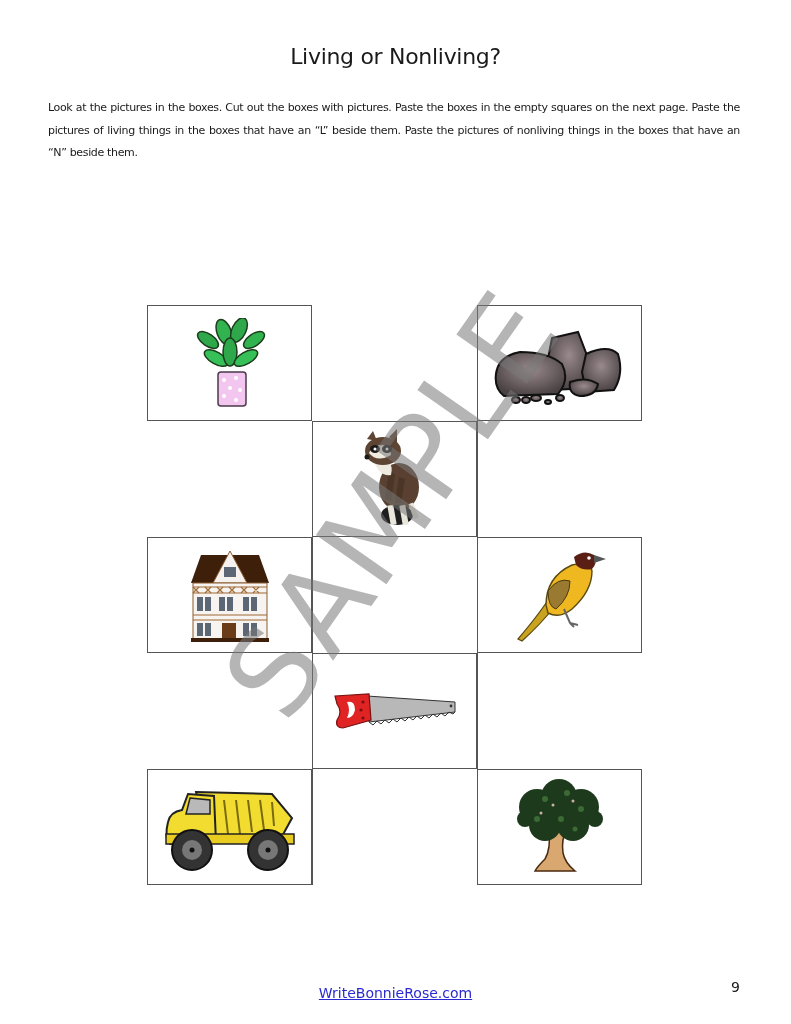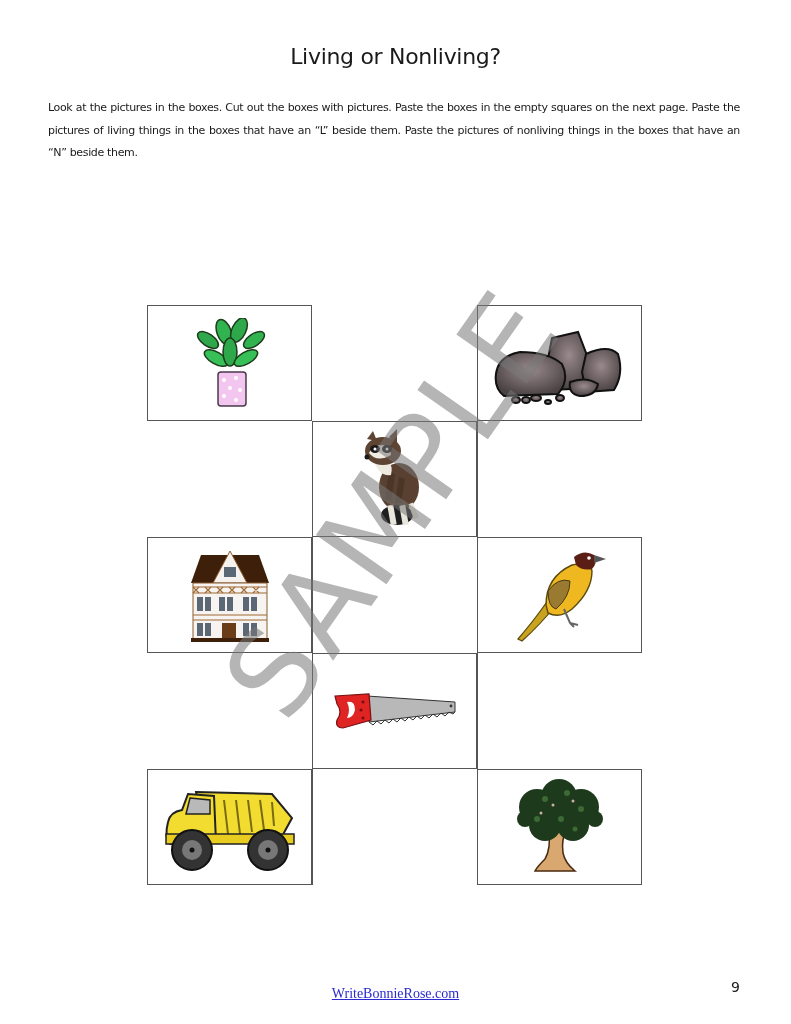--- a/index.html
+++ b/index.html
@@ -5,21 +5,21 @@
   html, body { margin: 0; padding: 0; background: #ffffff; }
   body { width: 791px; height: 1024px; position: relative; overflow: hidden; font-family: "Liberation Sans", "DejaVu Sans", sans-serif; color: #1a1a1a; }
   .title { position: absolute; top: 44px; left: 0; width: 791px; text-align: center; font-size: 22px; font-family: "DejaVu Sans", sans-serif; font-weight: normal; letter-spacing: -0.3px; }
   .instructions { position: absolute; top: 97px; left: 48px; width: 692px; font-size: 11px; line-height: 22.5px; text-align: justify; font-family: "DejaVu Sans", sans-serif; letter-spacing: -0.35px; }
   .grid { position: absolute; left: 147px; top: 305px; width: 496px; height: 581px; }
   .cell { position: absolute; width: 165px; height: 116px; box-sizing: border-box; display: flex; align-items: center; justify-content: center; }
   .cell.boxed { border: 1.5px solid #555; }
   .cell svg { display: block; }
   .watermark { position: absolute; left: 392px; top: 505px; transform: translate(-50%, -50%) rotate(-55deg); font-family: "DejaVu Sans", sans-serif; font-size: 118px; color: rgba(120,120,120,0.55); letter-spacing: 2px; white-space: nowrap; pointer-events: none; }
   .footer-link { position: absolute; top: 985px; left: 0; width: 791px; text-align: center; font-size: 14px; font-family: "DejaVu Sans", sans-serif; }
-  .footer-link a { color: #2a2ad0; text-decoration: underline; font-family: Liberation Serif, serif; }
+  .footer-link a { color: #2a2ad0; text-decoration: underline; }
   .page-num { position: absolute; top: 979px; left: 731px; font-size: 14px; font-family: "DejaVu Sans", sans-serif; }
 </style>
 </head>
 <body>
 
 <div>
   <h1 class="title" style="margin:0;">Living or Nonliving?</h1>
   <p class="instructions" style="margin:0;">Look at the pictures in the boxes. Cut out the boxes with pictures. Paste the boxes in the empty squares on the next page. Paste the pictures of living things in the boxes that have an “L” beside them. Paste the pictures of nonliving things in the boxes that have an “N” beside them.</p>
 
   <div class="grid">

